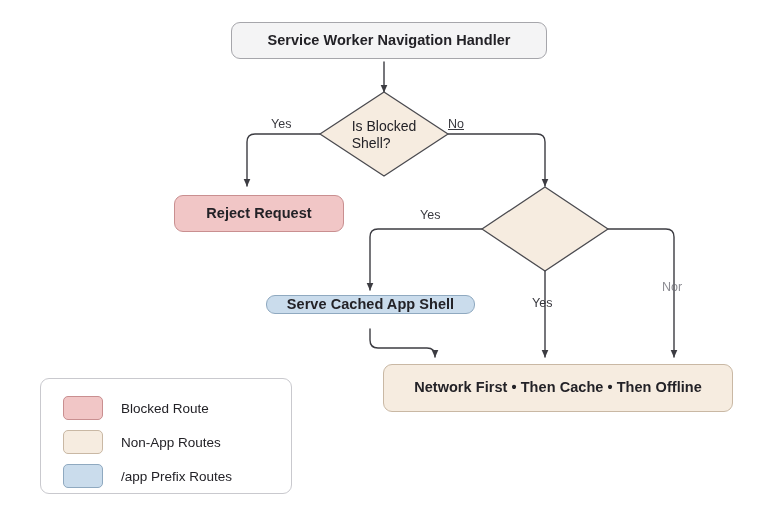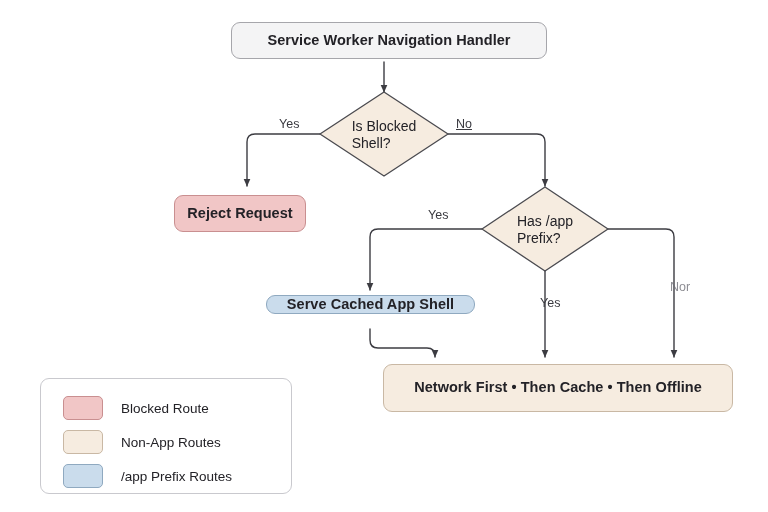--- a/index.html
+++ b/index.html
@@ -72,21 +72,20 @@
     font-weight: 400;
     line-height: 1.25;
     pointer-events: none;
   }
   .edge-label {
     position: absolute;
     color: #3a3a40;
     font-size: 12.5px;
     font-weight: 400;
     white-space: nowrap;
-    margin-left: 8px;
   }
   .edge-label.faded {
     color: #6d6d75;
     opacity: 0.78;
   }
   #legend {
     position: absolute;
     left: 40px;
     top: 378px;
     width: 252px;
@@ -157,28 +156,22 @@
 
   <div class="node rounded start" style="left:231px; top:14px; width:316px; height:37px;margin-top:8px;">Service Worker Navigation Handler</div>
 
   <div class="diamond-label" style="left:322px; top:112px; width:124px; height:46px;">
     <span>
       <span>Is Blocked</span><br>
       <span>Shell?</span>
     </span>
   </div>
 
-  <div class="node rounded blocked" style="left:174px; top:195px; width:132px; height:37px;">Reject Request</div>
-
-  <div class="diamond-label" style="left:484px; top:207px; width:122px; height:46px;">
-    <span>
-      <span>Has /app</span><br>
-      <span>Prefix?</span>
-    </span>
-  </div>
+  <div class="node rounded blocked" style="left:174px; top:195px; width:170px; height:37px;">Reject Request</div>
+
 
   <div class="node rounded appshell" style="left:266px; top:295px; width:209px; height:19px;">Serve Cached App Shell</div>
 
   <div class="node rounded nonapp" style="left:383px; top:364px; width:350px; height:48px;">Network First  •  Then Cache  •  Then Offline</div>
 
   <div class="edge-label" style="left:271px; top:117px;">Yes</div>
 
   <div class="edge-label" style="left:448px; top:117px;text-decoration:underline;">No</div>
 
   <div class="edge-label" style="left:420px; top:208px;">Yes</div>

